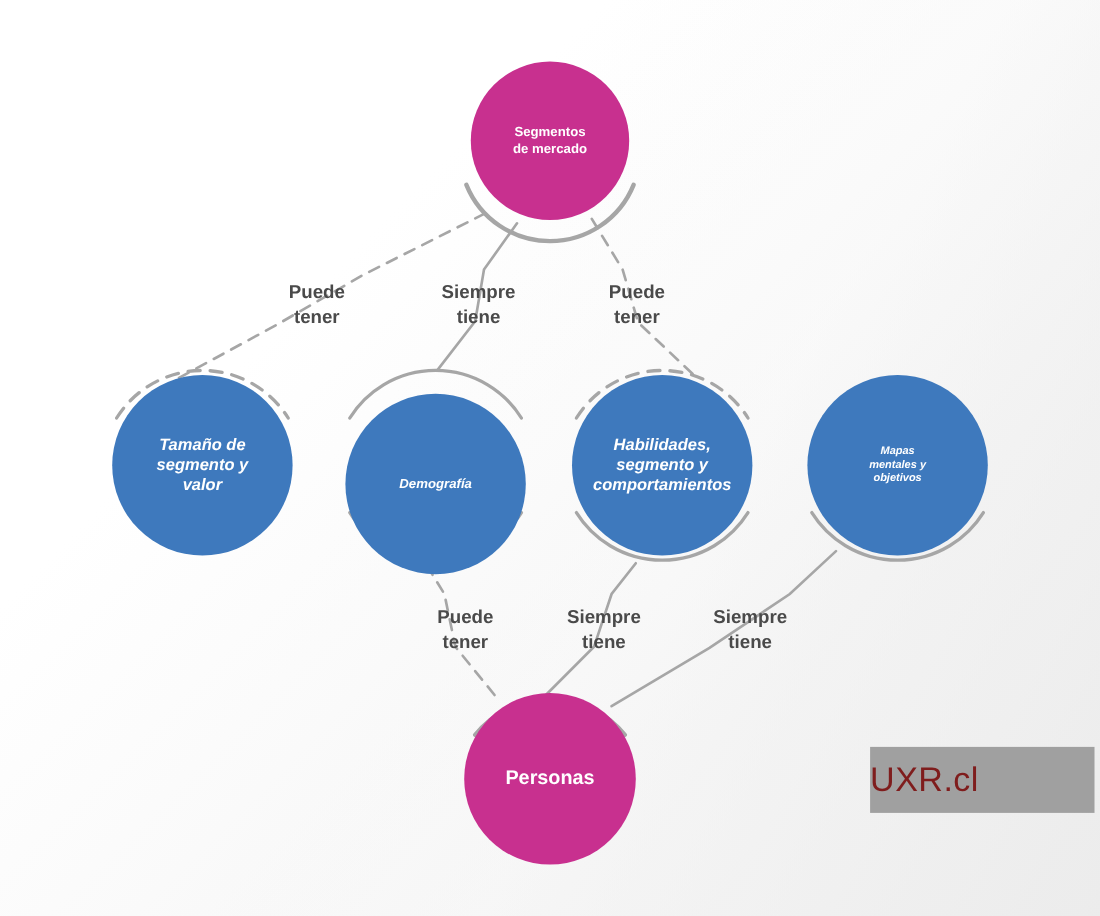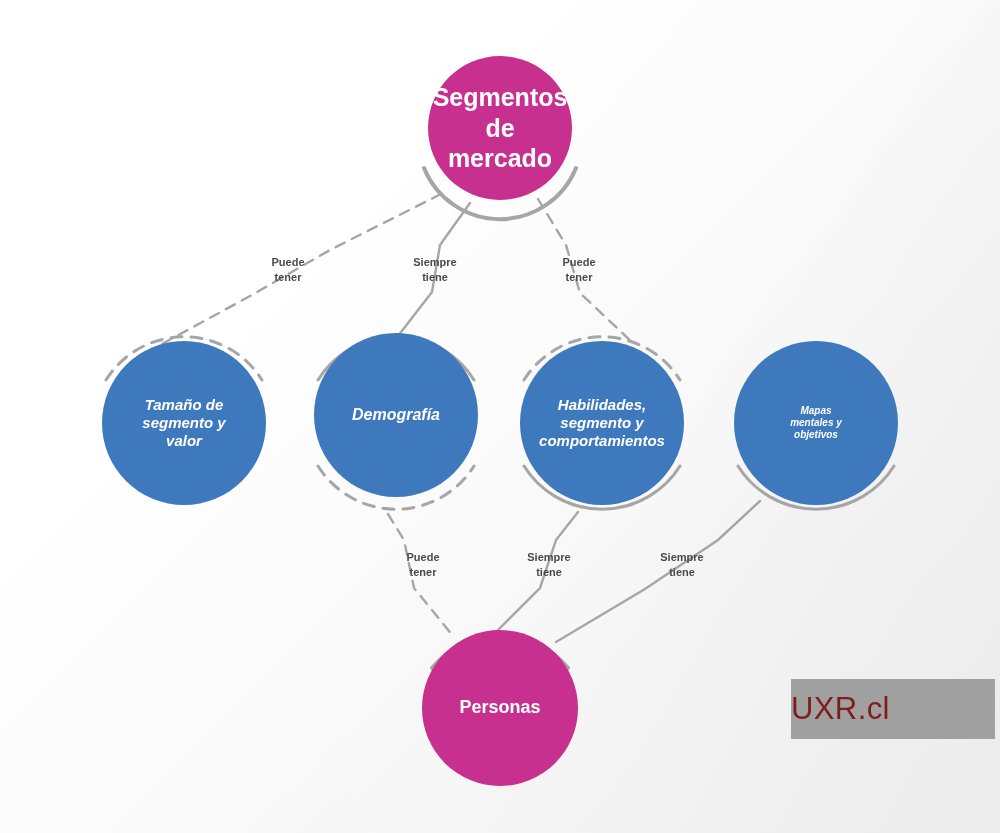--- a/index.html
+++ b/index.html
@@ -55,21 +55,21 @@
     padding: 0 8px;
     white-space: pre-line;
   }
 
   .node.primary { background: #c8308f; }
   .node.secondary { background: #3e79bd; font-style: italic; }
 
   .edge-label {
     position: absolute;
     color: #4a4a4a;
-    font-size: 11px;
+    font-size: 17px;
     font-weight: bold;
     line-height: 1.35;
     text-align: center;
     white-space: pre-line;
     -webkit-font-smoothing: antialiased;
   }
 
   #watermark {
     position: absolute;
     display: flex;
@@ -115,32 +115,32 @@
       <path d="M 538 199 L 566 245 L 580 293 L 634 344" stroke-width="2.4" stroke-dasharray="10 8"></path>
 
       <path d="M 388 514 L 404 540 L 414 588 L 453 636" stroke-width="2.4" stroke-dasharray="10 8"></path>
 
       <path d="M 578 512 L 556 540 L 540 588 L 496 632" stroke-width="2.4"></path>
 
       <path d="M 760 501 L 718 540 L 645 589 L 556 642" stroke-width="2.4"></path>
     </g>
   </svg>
 
-  <div class="node primary" style="left:428px; top:56px; width:144px; height:144px; font-size:25px;">
+  <div class="node primary" style="left:428px; top:56px; width:144px; height:144px; font-size:12px;">
     <span class="node-label">Segmentos
 de mercado</span>
   </div>
 
   <div class="node secondary" style="left:102px; top:341px; width:164px; height:164px; font-size:15px;">
     <span class="node-label">Tamaño de
 segmento y
 valor</span>
   </div>
 
-  <div class="node secondary" style="left:314px; top:333px; width:164px; height:164px; font-size:16px;text-align:right;">
+  <div class="node secondary" style="left:314px; top:358px; width:164px; height:164px; font-size:12px;text-align:right;">
     <span class="node-label">Demografía</span>
   </div>
 
   <div class="node secondary" style="left:520px; top:341px; width:164px; height:164px; font-size:15px;">
     <span class="node-label">Habilidades,
 segmento y
 comportamientos</span>
   </div>
 
   <div class="node secondary" style="left:734px; top:341px; width:164px; height:164px; font-size:10px;">

